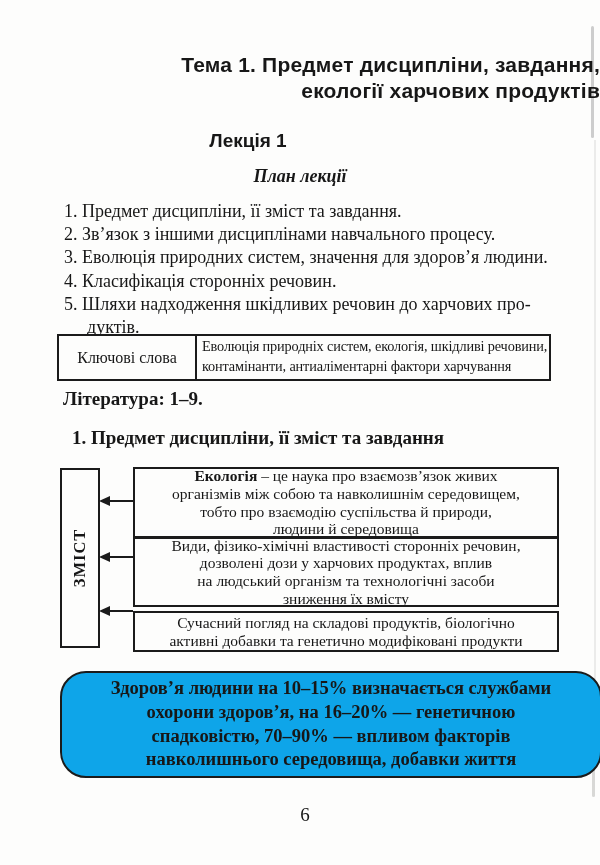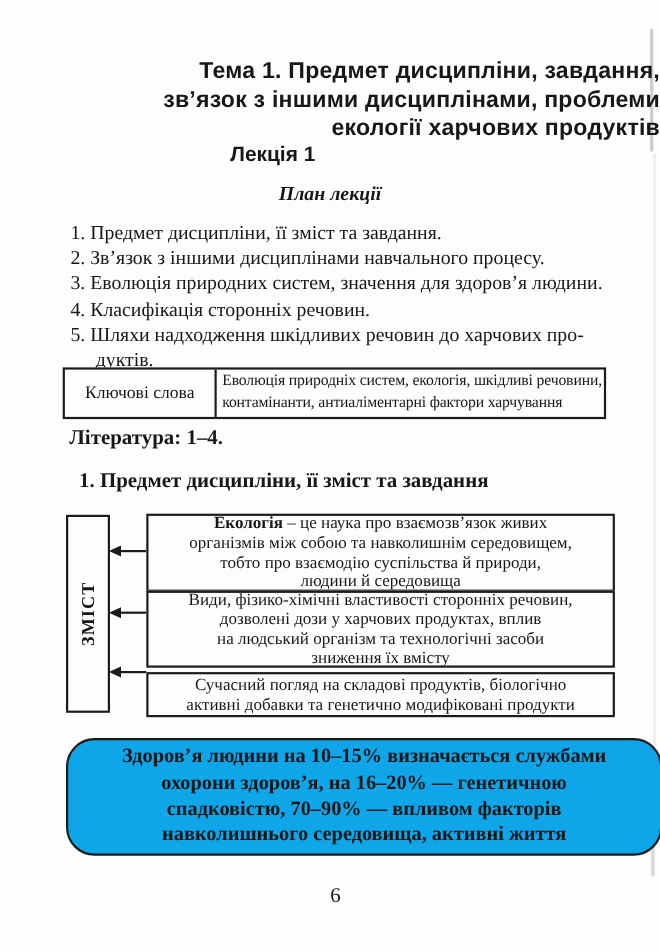--- a/index.html
+++ b/index.html
@@ -161,21 +161,20 @@
 </style>
 </head>
 <body>
 
 <div class="abs scan-edge-1"></div>
 <div class="abs scan-edge-2"></div>
 <div class="abs scan-edge-3"></div>
 
 <div class="abs topic-title">
   <div>Тема 1. Предмет дисципліни, завдання,</div>
-  <div>зв’язок з іншими дисциплінами, проблеми</div>
   <div>екології харчових продуктів</div>
 </div>
 
 <div class="abs lecture-label">Лекція 1</div>
 
 <div class="abs plan-heading">План лекції</div>
 
 <div class="abs plan-list">
   <div class="line">1. Предмет дисципліни, її зміст та завдання.</div>
   <div class="line">2. Зв’язок з іншими дисциплінами навчального процесу.</div>
@@ -186,21 +185,21 @@
 </div>
 
 <div class="abs kw-table">
   <div class="kw-label">Ключові слова</div>
   <div class="kw-value">
     <div>Еволюція природніх систем, екологія, шкідливі речовини,</div>
     <div>контамінанти, антиаліментарні фактори харчування</div>
   </div>
 </div>
 
-<div class="abs literature-note">Література: 1–4.</div>
+<div class="abs literature-note">Література: 1–9.</div>
 
 <div class="abs section-heading">1. Предмет дисципліни, її зміст та завдання</div>
 
 <div class="abs zmist-box">
   <span>ЗМІСТ</span>
 </div>
 
 <div class="abs arrow arrow1"></div>
 <div class="abs arrow arrow2"></div>
 <div class="abs arrow arrow3"></div>
@@ -221,16 +220,16 @@
 
 <div class="abs dbox box3">
   <div>Сучасний погляд на складові продуктів, біологічно</div>
   <div>активні добавки та генетично модифіковані продукти</div>
 </div>
 
 <div class="abs summary-box">
   <div>Здоров’я людини на 10–15% визначається службами</div>
   <div>охорони здоров’я, на 16–20% — генетичною</div>
   <div>спадковістю, 70–90% — впливом факторів</div>
-  <div>навколишнього середовища, активні життя</div>
+  <div>навколишнього середовища, добавки життя</div>
 </div>
 
 <div class="abs page-number">6</div>
 
 </body></html>

